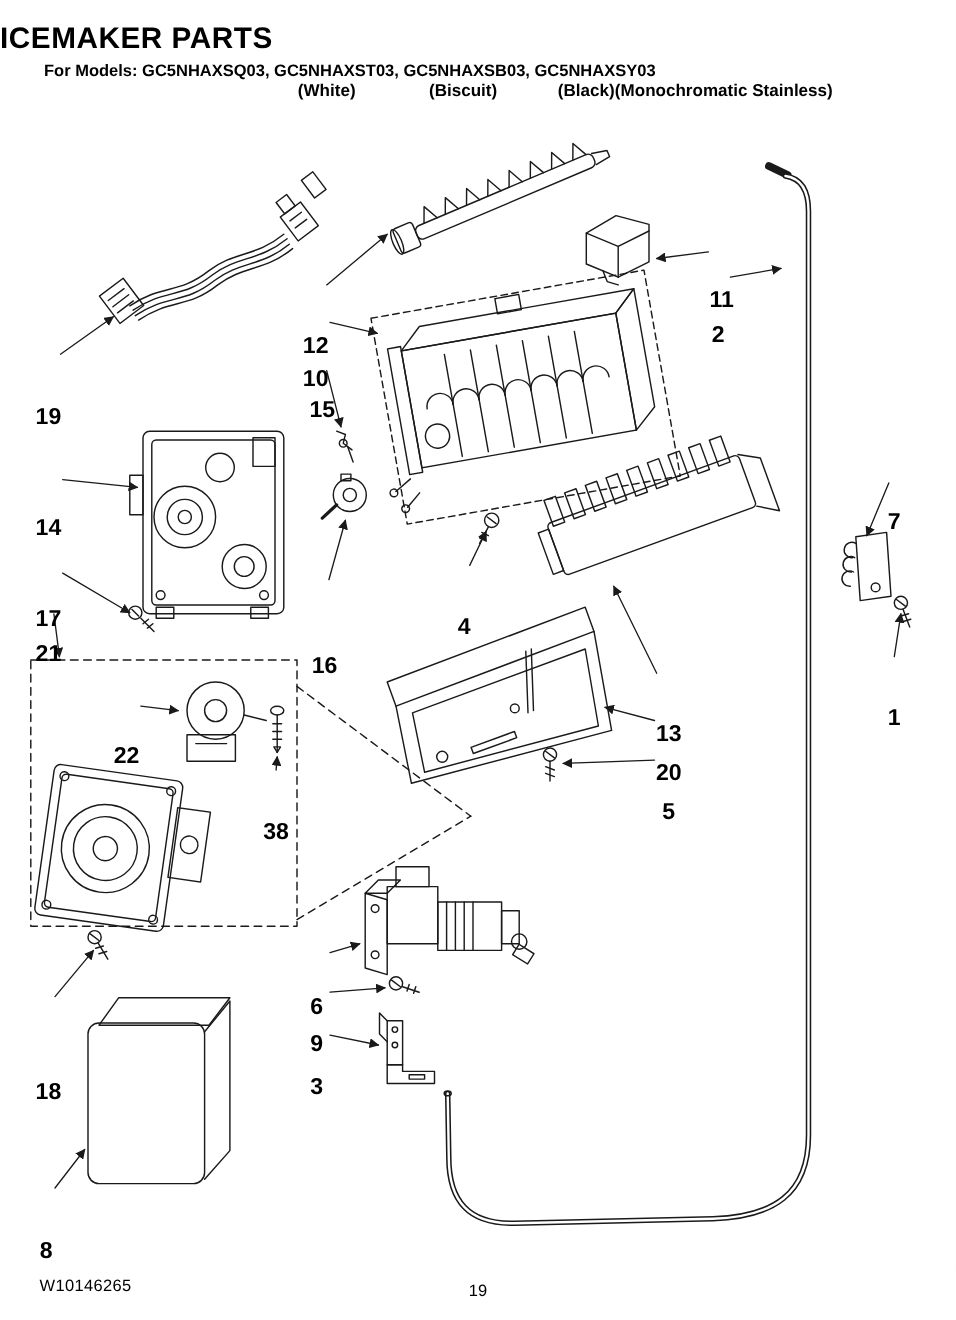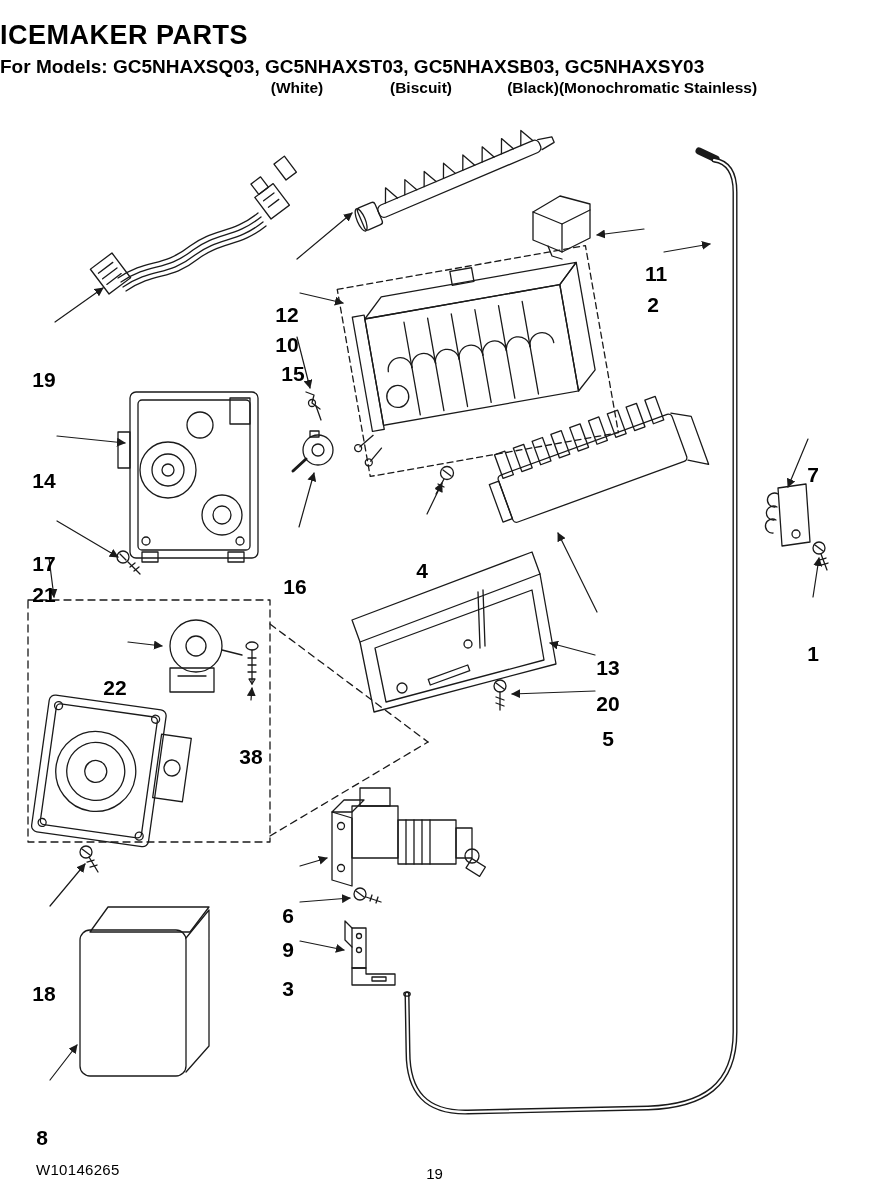--- a/index.html
+++ b/index.html
@@ -5,21 +5,21 @@
   * { margin:0; padding:0; box-sizing:border-box; }
   html,body { background:#e9e9e9; }
   body { font-family:"Liberation Sans", sans-serif; color:#000; }
   .page {
     position:relative; width:869px; height:1200px;
     background:#ffffff; margin:0 auto; overflow:hidden;
   }
   .diagram-svg { position:absolute; left:0; top:0; }
   .header { position:absolute; top:20px; left:0; width:100%; text-align:left; z-index:2; }
   .title { font-size:27px; font-weight:bold; letter-spacing:.5px; font-family:"Liberation Sans", sans-serif; }
-  .models { margin-top:5px; font-size:19px; font-weight:bold; }
+  .models { margin-top:5px; font-size:15px; font-weight:bold;padding-left:40px; }
   .finishes { position:relative; height:20px; margin-top:1px; font-size:15.5px; font-weight:bold;padding-left:44px; }
   .finishes span { position:absolute; top:0; transform:translateX(-50%); white-space:nowrap; }
   .callout {
     position:absolute; transform:translate(-50%,-50%);
     font-size:21px; font-weight:bold; z-index:3; line-height:1;margin-top:46px;
   }
   .doc-number { position:absolute; left:36px; bottom:22px; font-size:15px; letter-spacing:.3px;margin-top:16px; }
   .page-number { position:absolute; left:50%; transform:translateX(-50%); bottom:18px; font-size:15px; }
 </style>
 </head>
@@ -339,21 +339,21 @@
   <div class="callout" style="left:288px;top:869px">6</div>
   <div class="callout" style="left:813px;top:428px">7</div>
   <div class="callout" style="left:42px;top:1091px">8</div>
   <div class="callout" style="left:288px;top:903px">9</div>
   <div class="callout" style="left:287px;top:298px">10</div>
   <div class="callout" style="left:656px;top:227px">11</div>
   <div class="callout" style="left:287px;top:268px">12</div>
   <div class="callout" style="left:608px;top:621px">13</div>
   <div class="callout" style="left:44px;top:434px">14</div>
   <div class="callout" style="left:293px;top:327px">15</div>
-  <div class="callout" style="left:295px;top:540px">16</div>
+  <div class="callout" style="left:295px;top:559px">16</div>
   <div class="callout" style="left:44px;top:517px">17</div>
   <div class="callout" style="left:44px;top:947px">18</div>
   <div class="callout" style="left:44px;top:333px">19</div>
   <div class="callout" style="left:608px;top:657px">20</div>
   <div class="callout" style="left:44px;top:548px">21</div>
   <div class="callout" style="left:115px;top:641px">22</div>
   <div class="callout" style="left:251px;top:710px">38</div>
 
   <div class="doc-number">W10146265</div>
   <div class="page-number">19</div>

